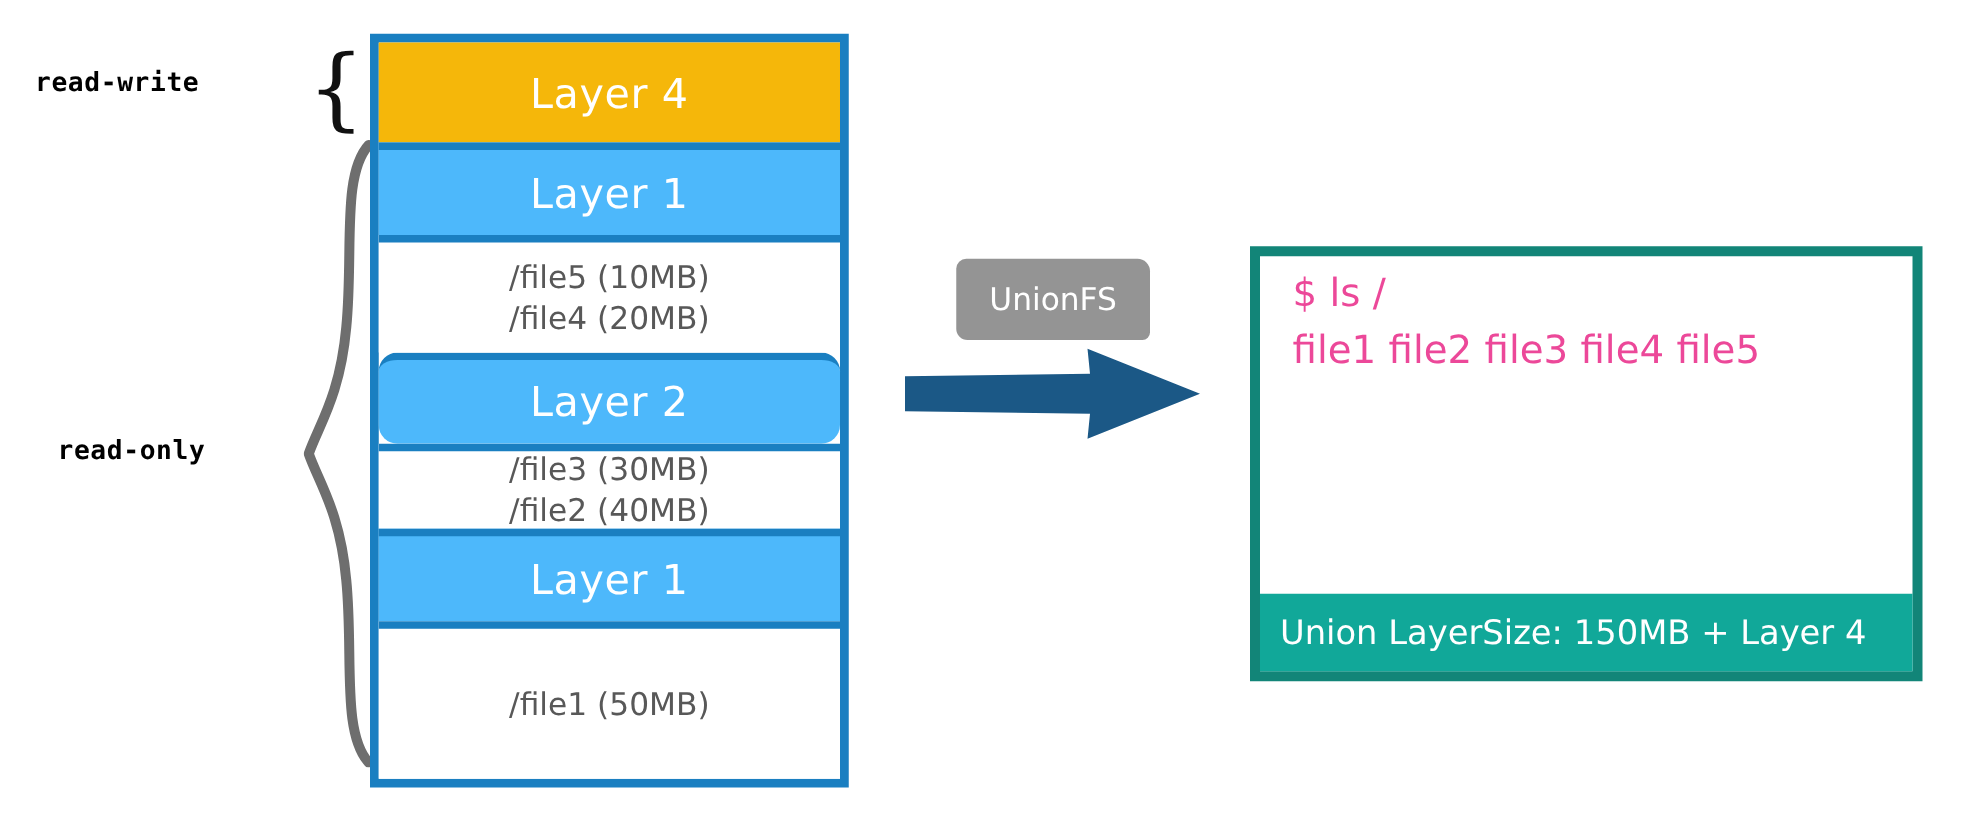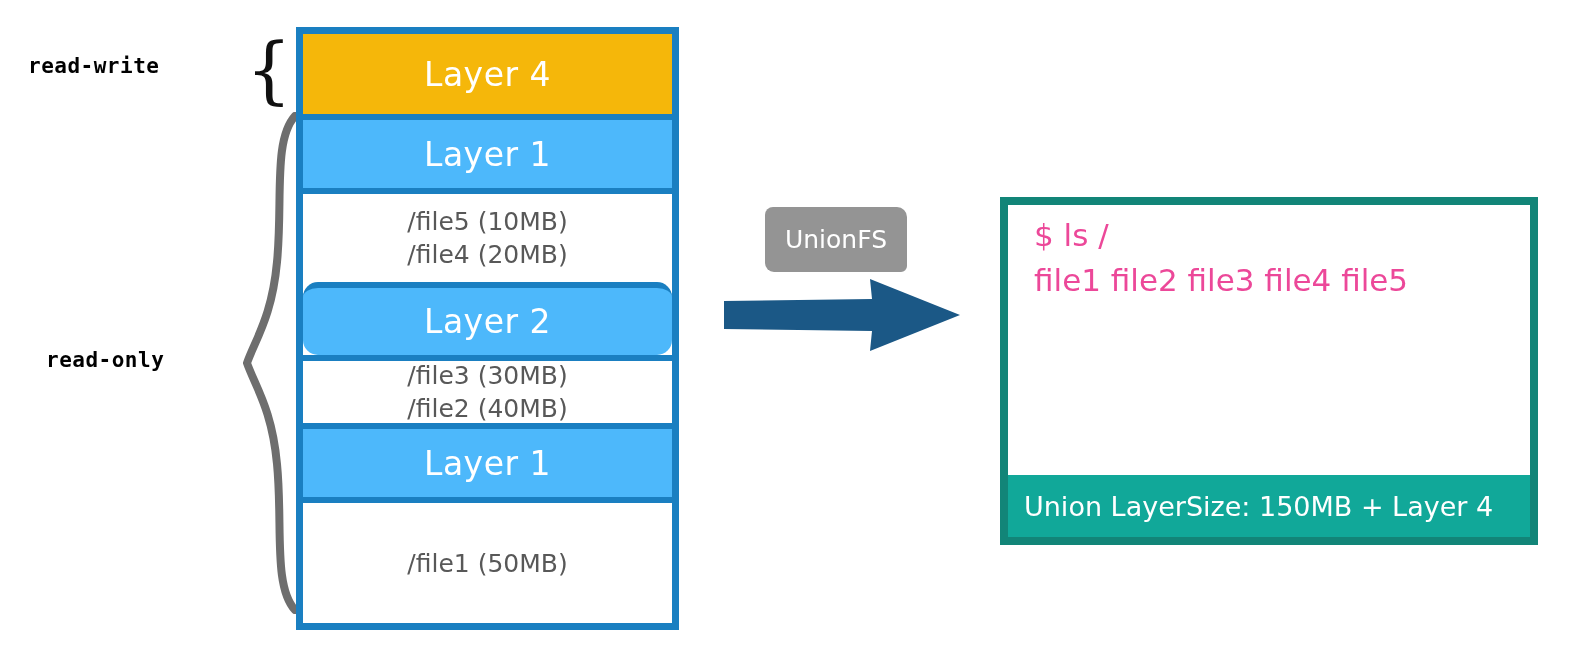--- a/index.html
+++ b/index.html
@@ -84,21 +84,21 @@
     font-family: "DejaVu Sans", sans-serif;
     white-space: pre-line;
   }
   .row-sep-top { border-top: 6px solid #1a7fc1; }
 
   
   #unionfs-tag {
     position: absolute;
     left: 765px;
     top: 207px;
-    width: 142px;
+    width: 155px;
     height: 65px;
     background: #949494;
     border-radius: 8px 10px 6px 9px;
     display: flex;
     align-items: center;
     justify-content: center;
   }
   #unionfs-tag span {
     color: #ffffff;
     font-size: 25px;

